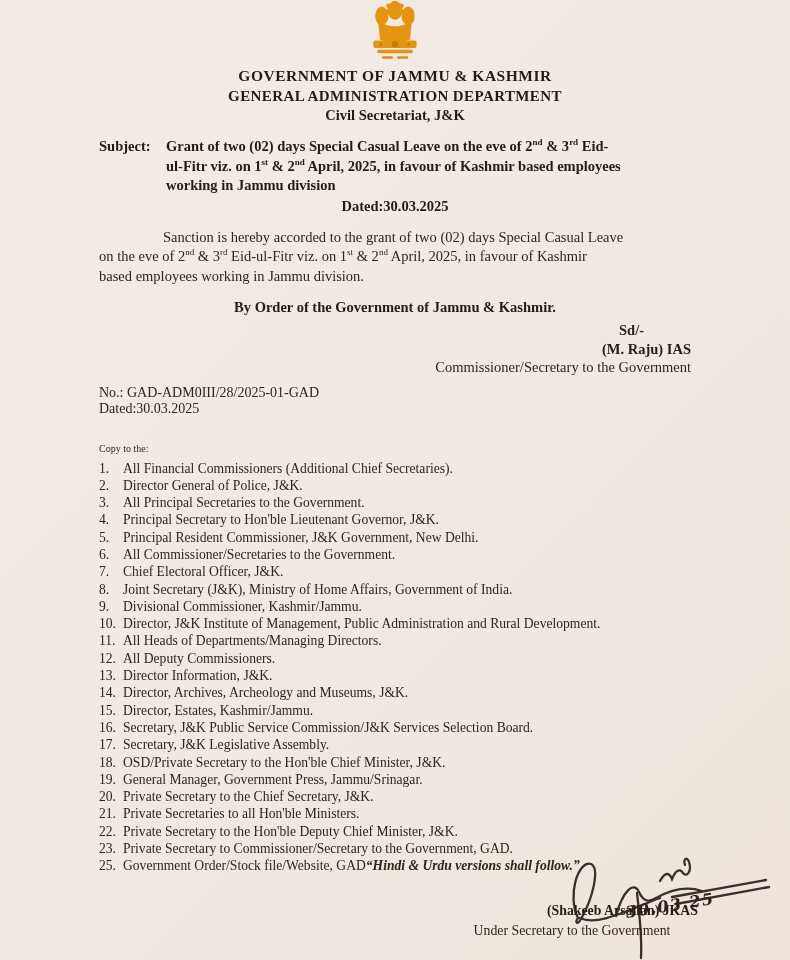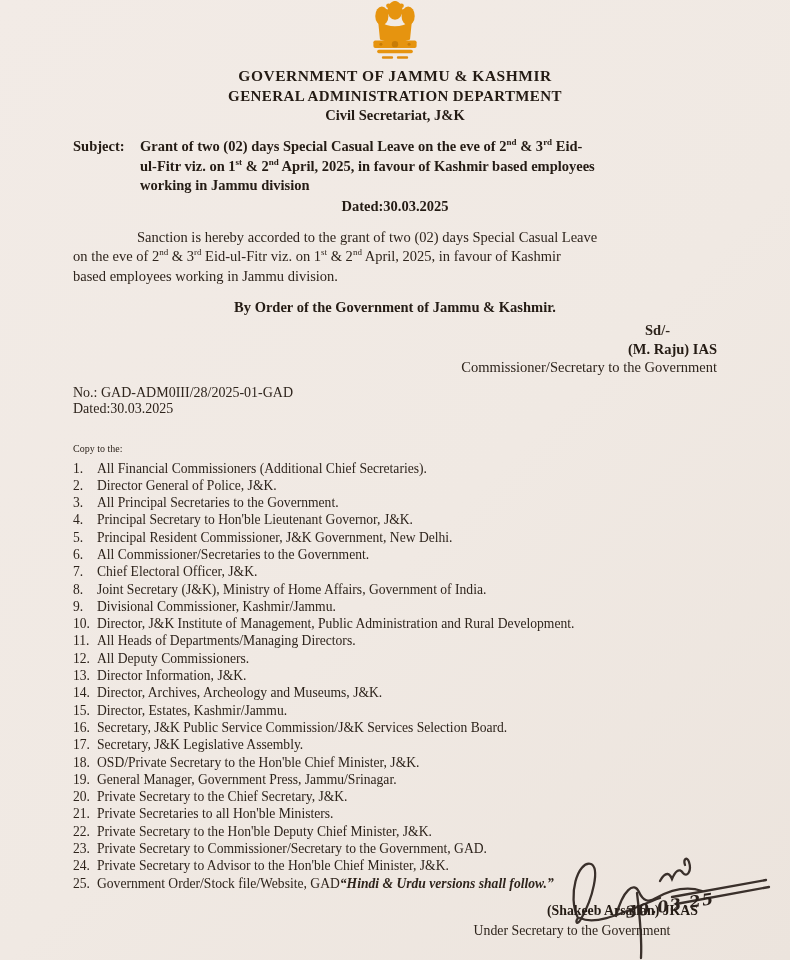--- a/index.html
+++ b/index.html
@@ -5,21 +5,21 @@
   html,body{margin:0;padding:0;background:#d8d2cc;}
   .page{
     position:relative;
     width:790px;height:960px;
     margin:0 auto;
     background:linear-gradient(135deg,#f2ebe6 0%,#f0e9e3 55%,#ece4dd 100%);
     font-family:"Liberation Serif",serif;
     color:#2e241c;
     overflow:hidden;
   }
-  .content{padding:0 73px;}
+  .content{padding:0 99px;}
   header{text-align:center;}
   .emblem{display:block;margin:0 auto;height:62px;width:80px;}
   .org1{font-size:15.5px;font-weight:bold;margin:5px 0 0;letter-spacing:.5px;color:#241b14;}
   .org2{font-size:15px;font-weight:bold;margin:3px 0 0;letter-spacing:.4px;color:#241b14;}
   .org3{font-size:14.5px;font-weight:bold;margin:2px 0 0;color:#241b14;}
 
   .subject{position:relative;margin-top:13px;padding-left:67px;font-weight:bold;
            font-size:14.5px;line-height:19.5px;color:#241b14;}
   .subject-label{position:absolute;left:0;top:0;}
   sup{font-size:9px;line-height:0;}
@@ -215,24 +215,20 @@
         </div>
         <div class="copy-row">
           <span class="num">22.</span>
           <span class="txt">Private Secretary to the Hon'ble Deputy Chief Minister, J&amp;K.</span>
         </div>
         <div class="copy-row">
           <span class="num">23.</span>
           <span class="txt">Private Secretary to Commissioner/Secretary to the Government, GAD.</span>
         </div>
         <div class="copy-row">
-          <span class="num">24.</span>
-          <span class="txt">Private Secretary to Advisor to the Hon'ble Chief Minister, J&amp;K.</span>
-        </div>
-        <div class="copy-row">
           <span class="num">25.</span>
           <span class="txt">Government Order/Stock file/Website, GAD </span>
           <span class="quote">“Hindi &amp; Urdu versions shall follow.”</span>
         </div>
       </div>
 
   </div>
 
   <div class="footer-sig">
     <div class="fname">(Shakeeb Arsallan) JKAS</div>

